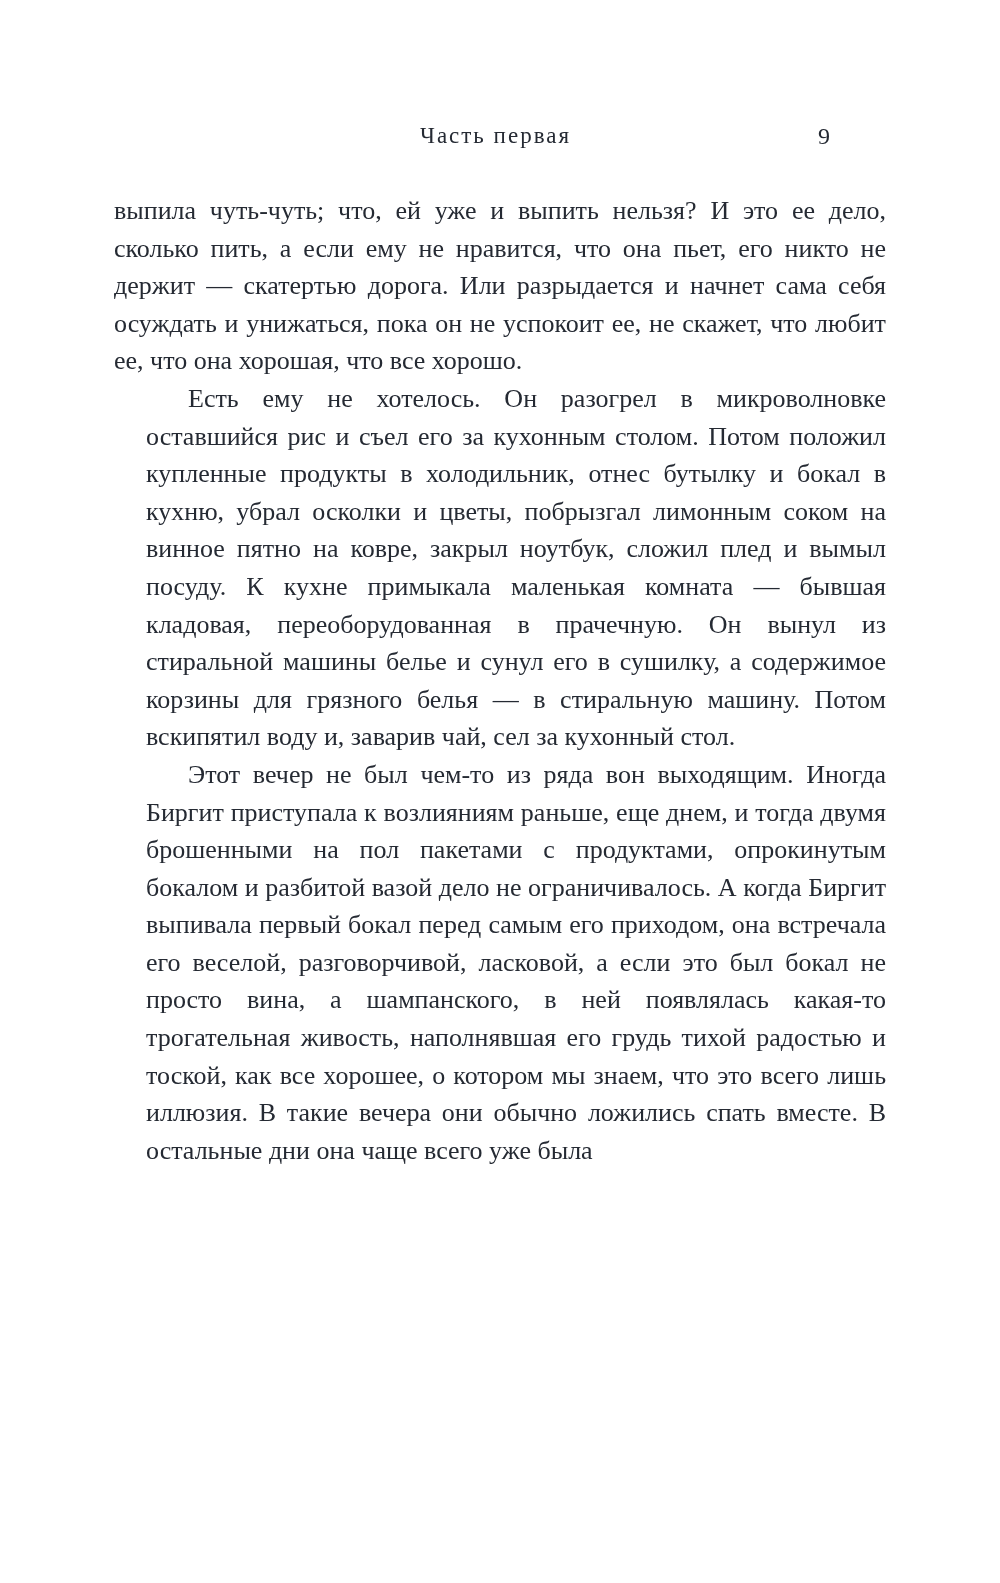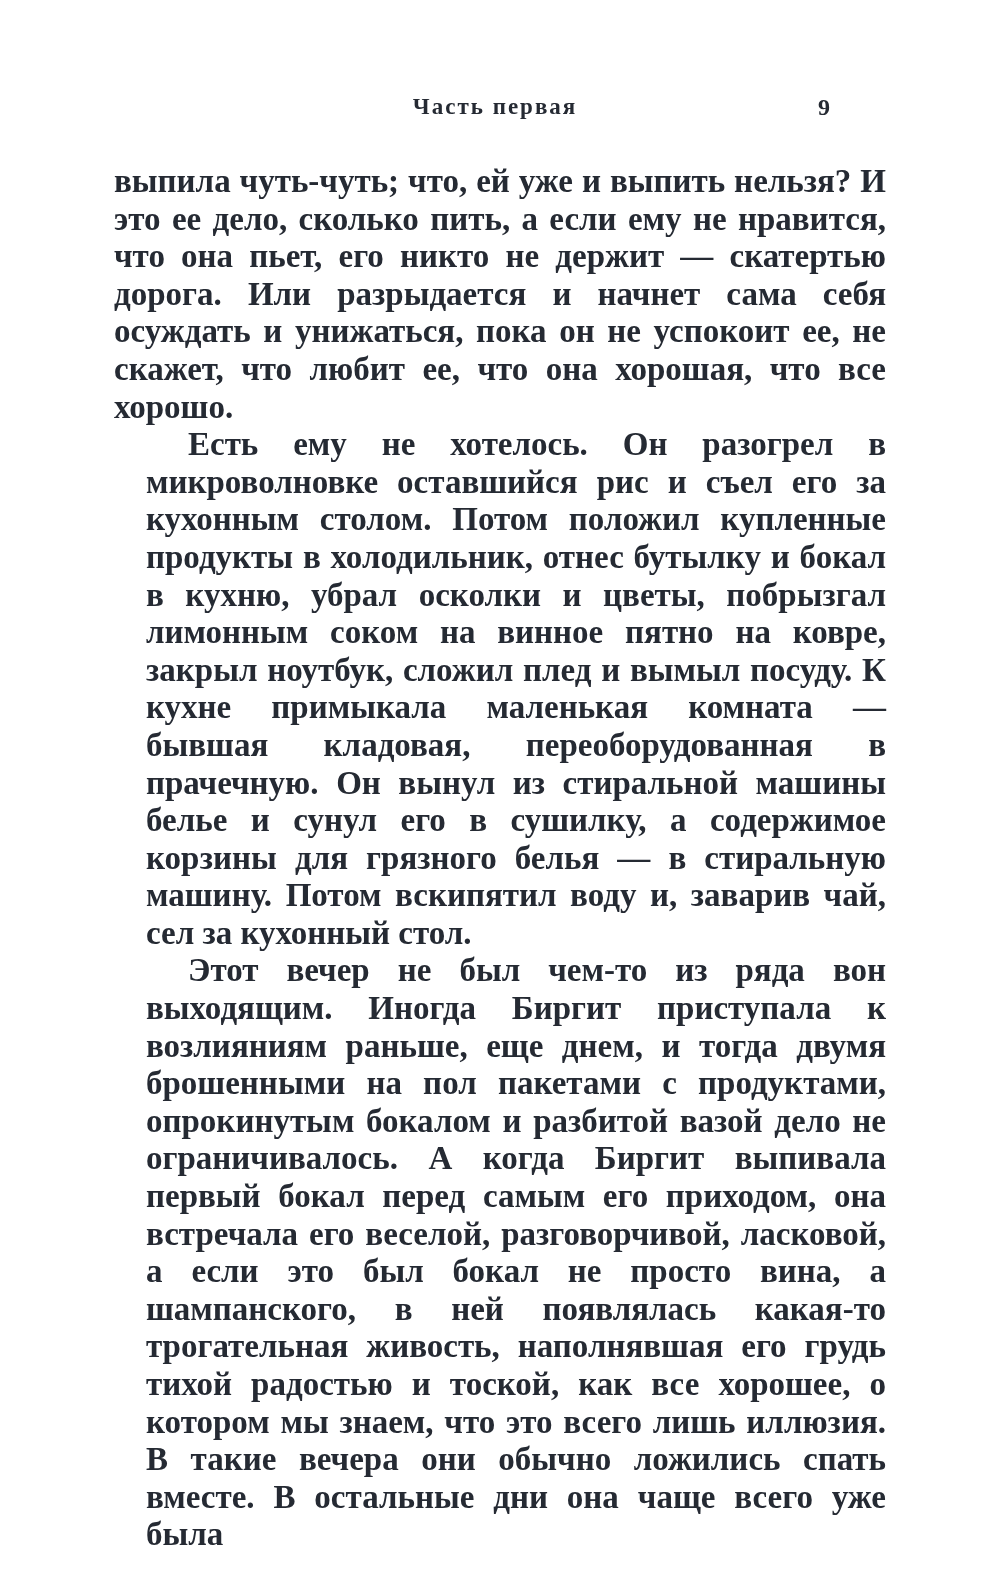--- a/index.html
+++ b/index.html
@@ -5,26 +5,25 @@
   html, body {
     margin: 0;
     padding: 0;
     background: var(--page-bg, #ffffff);
   }
   .book-page {
     position: relative;
     width: 1000px;
     height: 1583px;
     box-sizing: border-box;
-    padding: 91px 114px 0 114px;
+    padding: 120px 114px 0 114px;
     background: var(--page-bg, #ffffff);
     color: var(--text-color, #252a33);
     font-family: "Liberation Serif", "DejaVu Serif", serif;
     overflow: hidden;
-    font-weight: bold;
   }
   .page-header {
     position: relative;
     height: 32px;
     font-size: 23px;
     line-height: 32px;
   }
   .running-title {
     position: absolute;
     left: 50%;
@@ -34,21 +33,21 @@
   }
   .page-number {
     position: absolute;
     right: 56px;
     top: 0;
     font-size: 24px;
     letter-spacing: 0;
   }
   .page-body {
     margin-top: 40px;
-    font-size: 33px;
+    font-size: 26px;
     line-height: 37.6px;
     text-align: justify;
     hyphens: auto;
     -webkit-hyphens: auto;
   }
   .page-body p {
     margin: 0;
     padding: 0;
   }
   .page-body p.indent {

